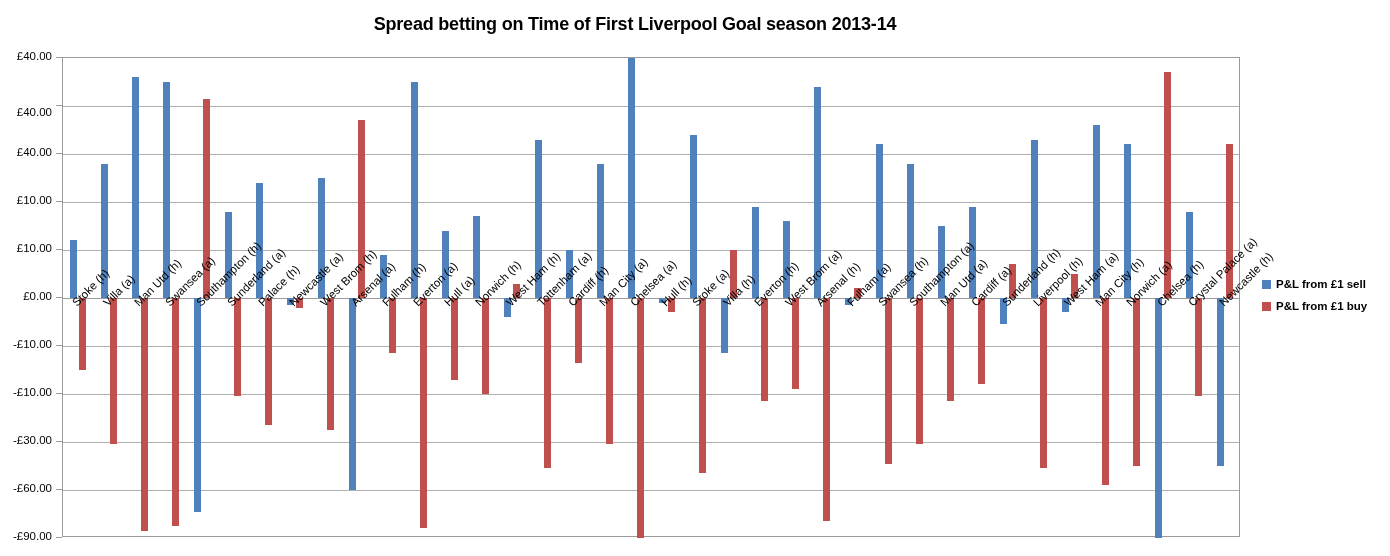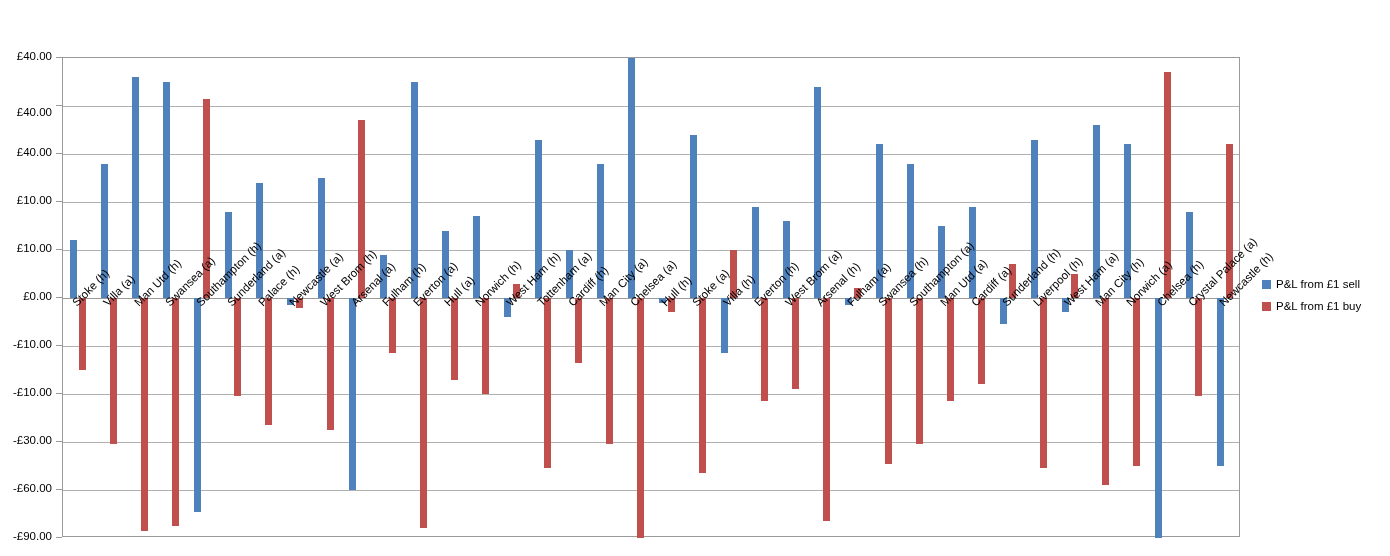--- a/index.html
+++ b/index.html
@@ -57,29 +57,30 @@
     transform:rotate(-45deg);
     transform-origin:left top;
     line-height:12px;
   }
 
   
   #legend{
     position:absolute;left:1262px;top:278px;
     font-size:11.5px;color:#000;
   }
-  .legend-row{display:flex;align-items:center;margin-bottom:10px;}
+  .legend-row{display:flex;align-items:center;margin-bottom:10px;font-weight:bold;}
   .legend-swatch{width:9px;height:9px;margin-right:5px;flex:none;}
   .legend-text{white-space:nowrap;}
 </style>
 </head>
 <body>
 
 <div id="chart-root">
 
+  <div id="chart-title">Spread betting on Time of First Liverpool Goal season 2013-14</div>
 
   <div id="y-axis">
       <div class="ylabel" style="left: 0px; top: 51px;">£40.00</div>
       <div class="ytickmark" style="top: 57px;"></div>
       <div class="ylabel" style="left: 0px; top: 107px;">£40.00</div>
       <div class="ytickmark" style="top: 105px;"></div>
       <div class="ylabel" style="left: 0px; top: 147px;">£40.00</div>
       <div class="ytickmark" style="top: 153px;"></div>
       <div class="ylabel" style="left: 0px; top: 195px;">£10.00</div>
       <div class="ytickmark" style="top: 201px;"></div>

